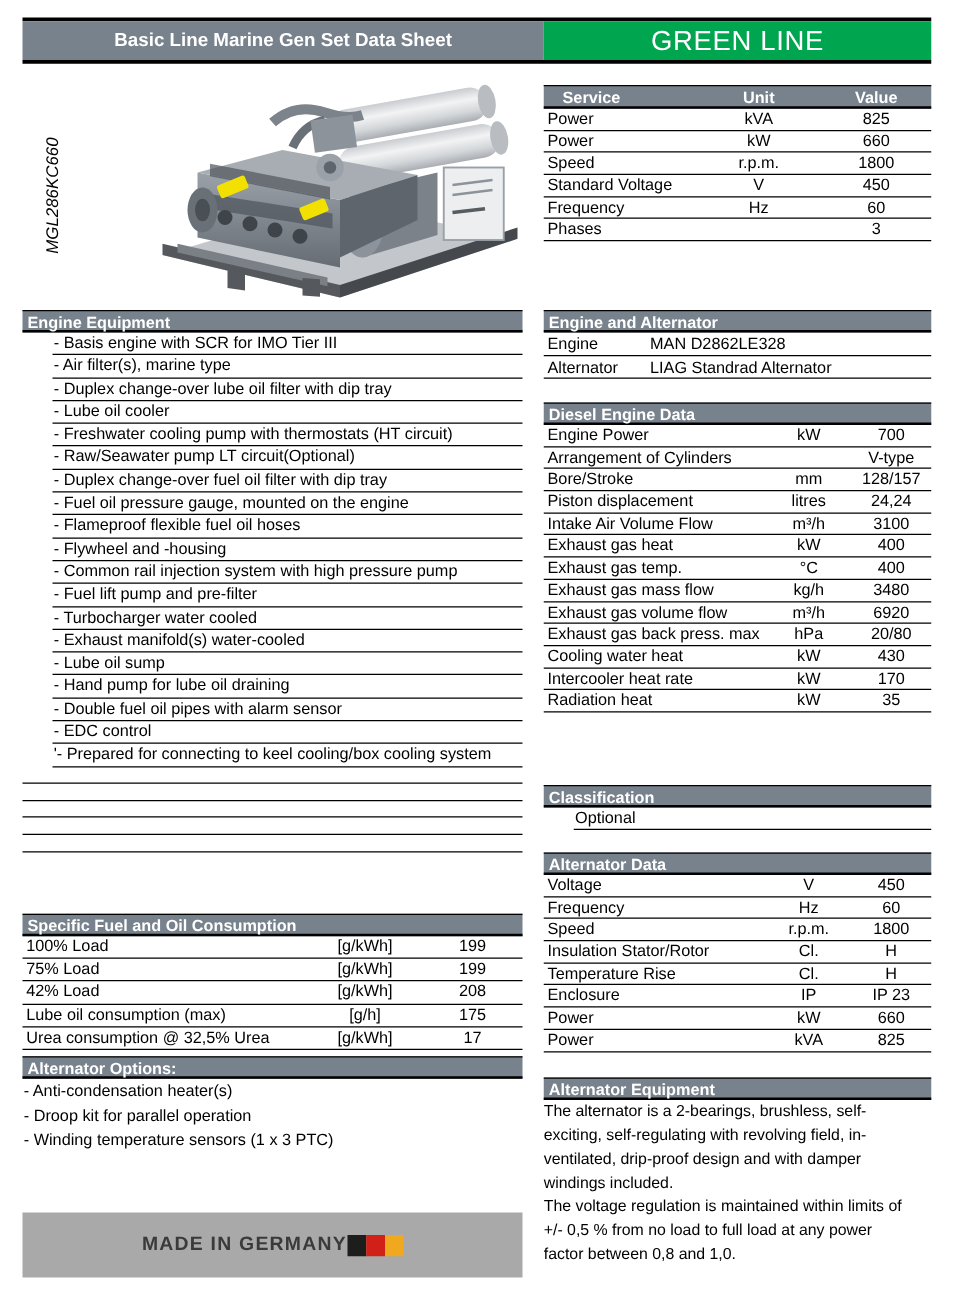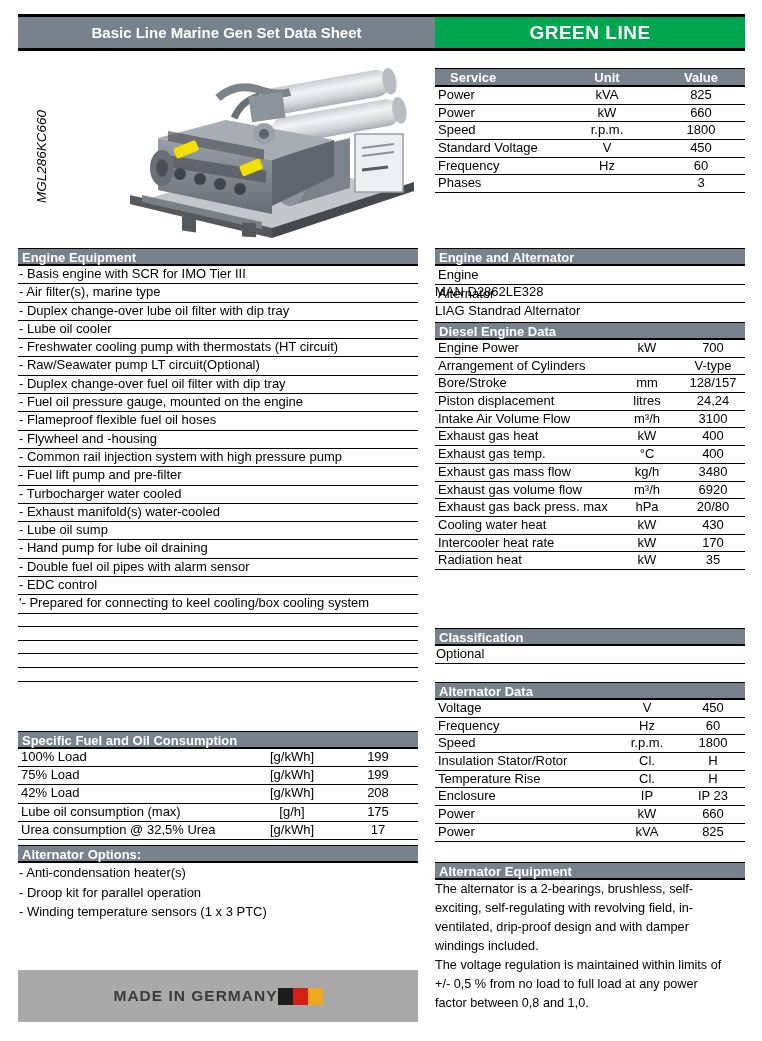--- a/index.html
+++ b/index.html
@@ -13,42 +13,42 @@
   
   .top-header {
     left:18px; top:14px; width:727px; height:37px; display:flex;
     border-top:3px solid #000; border-bottom:3px solid #000;
   }
   .title-area {
     width:417px; background:var(--slate); color:#fff; font-weight:bold;
     font-size:15px; display:flex; align-items:center; justify-content:center;
   }
   .badge-area {
-    flex:1; background:var(--green); color:#fff; font-weight:bold;
-    font-size:19px; letter-spacing:.5px;
+    flex:1; background:var(--green); color:#fff; font-weight:normal;
+    font-size:22px; letter-spacing:.5px;
     display:flex; align-items:center; justify-content:center;
   }
 
   
   .model-code {
     left:34px; top:88px; height:115px; width:20px;
     writing-mode:vertical-rl; transform:rotate(180deg);
     font-style:italic; font-size:13.5px; color:#000; white-space:nowrap;
   }
 
   
   .sec { position:absolute; }
   .sec-header {
     background:var(--slate); color:#fff; font-weight:bold; font-size:13px;
     height:18px; line-height:16px; padding:1px 0 0 4px;
     border-top:1px solid #000; border-bottom:2px solid #000;
   }
   .list-row {
     height:18.3px; border-bottom:1.5px solid #000; font-size:13px;
-    line-height:16.5px; padding-left:1px; white-space:nowrap;
+    line-height:16.5px; padding-left:1px; white-space:nowrap;margin-left:24px;
   }
   .blank-row { height:13.6px; border-bottom:1.5px solid #000; }
 
   .t-row {
     display:flex; height:17.7px; border-bottom:1.5px solid #000;
     font-size:13px; line-height:16px;
   }
   .t-head {
     display:flex; background:var(--slate); color:#fff; font-weight:bold;
     font-size:13px; height:19px; line-height:17px;
@@ -62,21 +62,21 @@
   .service .c-value { width:88px; }
 
   .narrow .c-unit  { width:68px; }
   .narrow .c-value { width:64px; }
 
   .fuel .c-unit  { width:92px; }
   .fuel .c-value { width:80px; }
   .fuel .t-row { height:18.2px; }
 
   .kv-row { display:flex; height:18.5px; border-bottom:1.5px solid #000;
-            font-size:13px; line-height:17px;flex-direction:column; }
+            font-size:13px; line-height:17px; }
   .kv-label { width:85px; padding-left:3px; }
   .kv-value { flex:1; white-space:nowrap; }
 
   .opt-row { height:19.5px; font-size:13px; line-height:19px; padding-left:1px; white-space:nowrap; }
 
   .para-line { font-size:12.7px; line-height:19px; white-space:nowrap; }
 
   
   .mig-bar {
     left:18px; top:970px; width:400px; height:52px; background:var(--made-bar);

